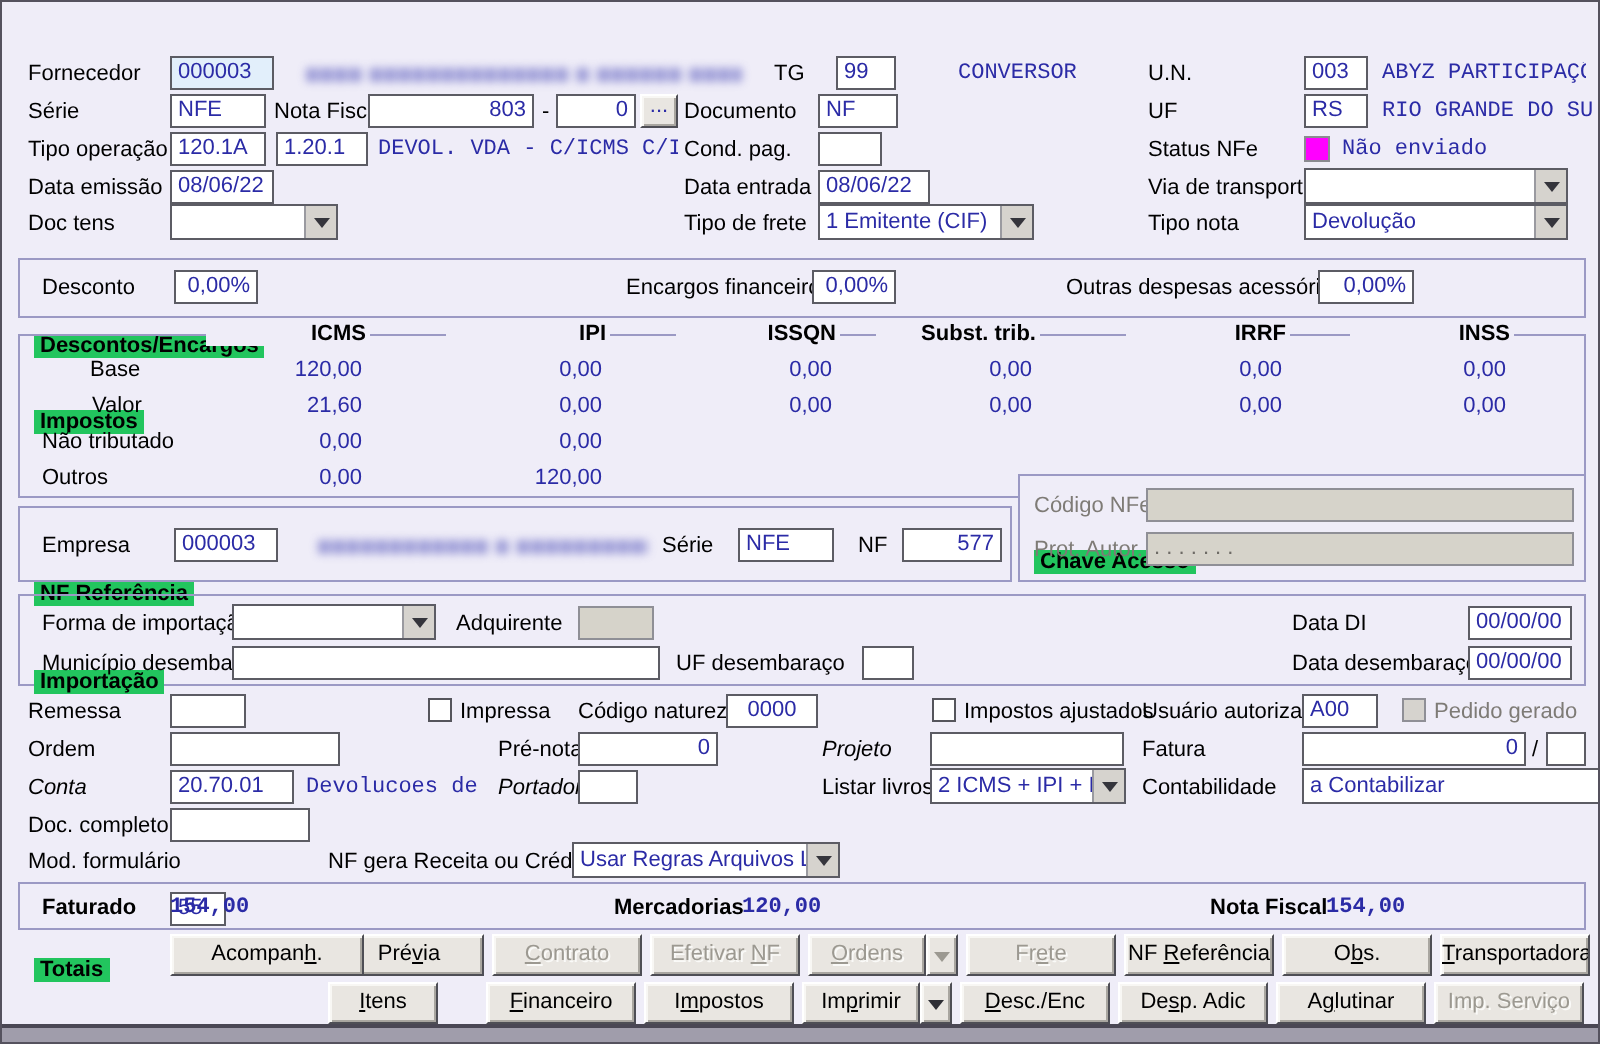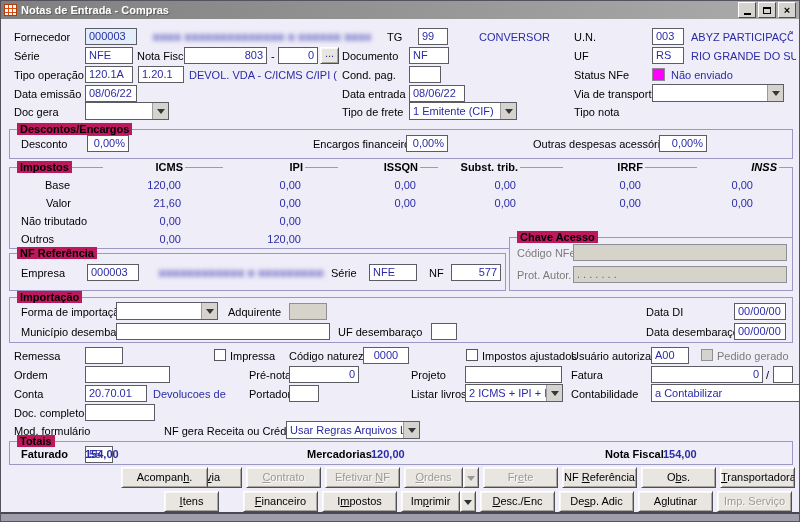--- a/index.html
+++ b/index.html
@@ -15,76 +15,61 @@
     background-image:linear-gradient(90deg,transparent 3px,#E0490F 3px,#E0490F 4px,transparent 4px,transparent 7px,#E0490F 7px,#E0490F 8px,transparent 8px),
                      linear-gradient(transparent 3px,#E0490F 3px,#E0490F 4px,transparent 4px,transparent 7px,#E0490F 7px,#E0490F 8px,transparent 8px);}
   .winbtns{margin-left:auto;display:flex;gap:2px;}
   .wbtn{width:16px;height:14px;background:#D6D3CE;border:1px solid;border-color:#FFF #4E4E4E #4E4E4E #FFF;
         display:flex;align-items:center;justify-content:center;font-size:9px;line-height:1;color:#000;}
   .glyph-min{width:7px;height:2px;background:#000;margin-top:7px;}
   .glyph-max{width:8px;height:7px;border:1px solid #000;border-top-width:2px;box-sizing:border-box;}
   .glyph-close{font-size:11px;font-weight:bold;}
   
   .lbl{position:absolute;color:#000;white-space:nowrap;}
-  .lbl.i{}
+  .lbl.i{font-style:italic;}
   .lbl.b{font-weight:bold;}
   .lbl.dim{color:#7E7B76;}
-  .val{position:absolute;color:#2B2BA6;white-space:nowrap;overflow:hidden;}
+  .val{position:absolute;color:#2B2BA6;white-space:nowrap;overflow:hidden;font-family:Liberation Mono, monospace;}
   .val.b{font-weight:bold;}
   .fld{position:absolute;height:17px;box-sizing:border-box;background:#FFF;border:1px solid #5C5C64;
        color:#2B2BA6;padding:0 3px;line-height:15px;white-space:nowrap;overflow:hidden;}
   .fld.r{text-align:right;}
   .fld.c{text-align:center;}
   .fld.dis{background:#D6D3CA;border-color:#8F8F96;color:#6E6B66;}
   .fld.focus{background:#E2EFFB;}
   .combo{position:absolute;height:18px;box-sizing:border-box;background:#FFF;border:1px solid #5C5C64;
          color:#2B2BA6;line-height:16px;padding:0 18px 0 3px;white-space:nowrap;overflow:hidden;}
   .combo .arrow{position:absolute;right:0;top:0;bottom:0;width:15px;background:#D6D3CE;
                 border-left:1px solid #9A9AA0;display:flex;align-items:flex-start;justify-content:center;}
   .combo .arrow::before{content:"";border:4px solid transparent;border-top:5px solid #35353C;margin-top:6px;}
   .cb{position:absolute;width:12px;height:12px;background:#FFF;border:1px solid #55555C;box-sizing:border-box;}
   .cb.dis{background:#D6D3CE;border-color:#8F8F96;}
   .grp{position:absolute;border:1px solid #9B99C4;box-sizing:border-box;}
   .grp.opaque{background:#EFEDF8;}
-  .grp-title{position:absolute;font-weight:bold;color:#000;background:#be185d;padding:0 3px;white-space:nowrap;}
+  .grp-title{position:absolute;font-weight:bold;color:#000;background:#22c55e;padding:0 3px;white-space:nowrap;margin-top:44px;}
   .imp-h{position:absolute;font-weight:bold;color:#000;background:#EFEDF8;padding:0 2px;text-align:right;white-space:nowrap;}
   .imp-cell{position:absolute;color:#2B2BA6;text-align:right;white-space:nowrap;}
   .redact{position:absolute;color:#8A8AD0;filter:blur(2px);opacity:.8;font-size:8px;letter-spacing:1px;
           overflow:hidden;white-space:nowrap;}
   .btn{position:absolute;height:21px;box-sizing:border-box;background:#E9E6E1;text-align:center;line-height:18px;
        color:#000;border:1px solid;border-color:#FFFFFF #4E4E55 #4E4E55 #FFFFFF;
        box-shadow:inset 1px 1px 0 #F8F7F4,inset -1px -1px 0 #A9A6A0;white-space:nowrap;overflow:hidden;cursor:default;}
   .btn.dis{color:#9C9991;text-shadow:1px 1px 0 #FAFAF8;}
   .btn u{text-decoration:underline;}
   .btn-arrow{display:flex;align-items:center;justify-content:center;}
   .btn-arrow::before{content:"";border:4px solid transparent;border-top:5px solid #2F2F36;margin-top:5px;}
   .btn-arrow.dis::before{border-top-color:#9C9991;}
   .swatch{position:absolute;width:13px;height:13px;border:1px solid #8A8A90;box-sizing:border-box;}
   .bottom-frame{position:absolute;left:0;right:0;bottom:0;height:7px;background:#A09DAB;border-top:2px solid #4A4754;}
 </style>
 </head>
 <body>
 
 <div id="win">
 
-  <div class="titlebar">
-    <div class="appicon"></div>
-    <span class="apptitle">Notas de Entrada - Compras</span>
-    <div class="winbtns">
-      <div class="wbtn">
-          <div class="glyph-min"></div>
-        </div>
-      <div class="wbtn">
-          <div class="glyph-max"></div>
-        </div>
-      <div class="wbtn">
-          <span class="glyph-close">×</span>
-        </div>
-    </div>
-  </div>
 
   <span class="lbl" style="left:13px;top:30px">Fornecedor</span>
   <div class="fld focus" style="left:84px;top:27px;width:52px">000003</div>
   <span class="redact" style="left:152px;top:31px;width:218px">▆▆▆▆ ▆▆▆▆▆▆▆▆▆▆▆▆▆▆ ▆ ▆▆▆▆▆▆ ▆▆▆▆</span>
   <span class="lbl" style="left:386px;top:30px">TG</span>
   <div class="fld" style="left:417px;top:27px;width:30px">99</div>
   <span class="val" style="left:478px;top:30px">CONVERSOR</span>
   <span class="lbl" style="left:573px;top:30px">U.N.</span>
   <div class="fld" style="left:651px;top:27px;width:32px">003</div>
   <span class="val" style="left:690px;top:30px;max-width:102px">ABYZ PARTICIPAÇÕES E</span>
@@ -115,50 +100,54 @@
   <span class="lbl" style="left:13px;top:87px">Data emissão</span>
   <div class="fld" style="left:84px;top:84px;width:52px">08/06/22</div>
   <span class="lbl" style="left:341px;top:87px">Data entrada</span>
   <div class="fld" style="left:408px;top:84px;width:56px">08/06/22</div>
   <span class="lbl" style="left:573px;top:87px">Via de transporte</span>
   <div class="combo" style="left:651px;top:83px;width:132px">
     <span></span>
     <span class="arrow"></span>
   </div>
 
-  <span class="lbl" style="left:13px;top:105px">Doc gera</span>
+  <span class="lbl" style="left:13px;top:105px">Doc tens</span>
   <div class="combo" style="left:84px;top:101px;width:84px">
     <span></span>
     <span class="arrow"></span>
   </div>
   <span class="lbl" style="left:341px;top:105px">Tipo de frete</span>
   <div class="combo" style="left:408px;top:101px;width:108px">
     <span>1 Emitente (CIF)</span>
     <span class="arrow"></span>
   </div>
   <span class="lbl" style="left:573px;top:105px">Tipo nota</span>
+  <div class="combo" style="left:651px;top:101px;width:132px">
+    <span>Devolução</span>
+    <span class="arrow"></span>
+  </div>
 
   <div class="grp" style="left:8px;top:128px;width:784px;height:30px"></div>
   <span class="grp-title" style="left:16px;top:122px">Descontos/Encargos</span>
   <span class="lbl" style="left:20px;top:137px">Desconto</span>
   <div class="fld r" style="left:86px;top:134px;width:42px">0,00%</div>
   <span class="lbl" style="left:312px;top:137px">Encargos financeiros</span>
   <div class="fld r" style="left:405px;top:134px;width:42px">0,00%</div>
   <span class="lbl" style="left:532px;top:137px">Outras despesas acessórias</span>
   <div class="fld r" style="left:658px;top:134px;width:48px">0,00%</div>
 
   <div class="grp" style="left:8px;top:166px;width:784px;height:82px"></div>
   <span class="grp-title" style="left:16px;top:160px">Impostos</span>
   <div id="impostos-table">
       <span class="imp-h" style="left: 102px; top: 160px; width: 78px;">ICMS</span>
       <span class="imp-h" style="left: 222px; top: 160px; width: 78px;">IPI</span>
       <span class="imp-h" style="left: 337px; top: 160px; width: 78px;">ISSQN</span>
       <span class="imp-h" style="left: 437px; top: 160px; width: 78px;">Subst. trib.</span>
       <span class="imp-h" style="left: 562px; top: 160px; width: 78px;">IRRF</span>
-      <span class="imp-h" style="left: 696px; top: 160px; width: 78px; font-style: italic;">INSS</span>
+      <span class="imp-h" style="left: 674px; top: 160px; width: 78px;">INSS</span>
       <span class="lbl" style="left: 20px; top: 178px; padding-left: 24px;">Base</span>
       <span class="imp-cell" style="left: 100px; top: 178px; width: 80px;">120,00</span>
       <span class="imp-cell" style="left: 220px; top: 178px; width: 80px;">0,00</span>
       <span class="imp-cell" style="left: 335px; top: 178px; width: 80px;">0,00</span>
       <span class="imp-cell" style="left: 435px; top: 178px; width: 80px;">0,00</span>
       <span class="imp-cell" style="left: 560px; top: 178px; width: 80px;">0,00</span>
       <span class="imp-cell" style="left: 672px; top: 178px; width: 80px;">0,00</span>
       <span class="lbl" style="left: 20px; top: 196px; margin-left: 25px;">Valor</span>
       <span class="imp-cell" style="left: 100px; top: 196px; width: 80px;">21,60</span>
       <span class="imp-cell" style="left: 220px; top: 196px; width: 80px;">0,00</span>
@@ -272,21 +261,21 @@
   <div id="btnrows">
       <div class="btn" style="left: 166px; top: 466px; width: 75px;">Pré<u>v</u>ia</div>
       <div class="btn dis" style="left: 245px; top: 466px; width: 75px;"><u>C</u>ontrato</div>
       <div class="btn dis" style="left: 324px; top: 466px; width: 75px;">Efetivar <u>N</u>F</div>
       <div class="btn dis" style="left: 403px; top: 466px; width: 59px;"><u>O</u>rdens</div>
       <div class="btn btn-arrow dis" style="left: 462px; top: 466px; width: 16px;"></div>
       <div class="btn dis" style="left: 482px; top: 466px; width: 75px;">Fr<u>e</u>te</div>
       <div class="btn" style="left: 561px; top: 466px; width: 75px;">NF <u>R</u>eferência</div>
       <div class="btn" style="left: 640px; top: 466px; width: 75px;">O<u>b</u>s.</div>
       <div class="btn" style="left: 719px; top: 466px; width: 75px;"><u>T</u>ransportadora</div>
-      <div class="btn" style="left: 84px; top: 466px; width: 87px; margin-left: 36px;">Acompan<u>h</u>.</div>
+      <div class="btn" style="left: 84px; top: 466px; width: 97px;">Acompan<u>h</u>.</div>
       <div class="btn" style="left: 163px; top: 490px; width: 55px;"><u>I</u>tens</div>
       <div class="btn" style="left: 242px; top: 490px; width: 75px;"><u>F</u>inanceiro</div>
       <div class="btn" style="left: 321px; top: 490px; width: 75px;">I<u>m</u>postos</div>
       <div class="btn" style="left: 400px; top: 490px; width: 59px;">Im<u>p</u>rimir</div>
       <div class="btn btn-arrow" style="left: 459px; top: 490px; width: 16px;"></div>
       <div class="btn" style="left: 479px; top: 490px; width: 75px;"><u>D</u>esc./Enc</div>
       <div class="btn" style="left: 558px; top: 490px; width: 75px;">De<u>s</u>p. Adic</div>
       <div class="btn" style="left: 637px; top: 490px; width: 75px;">A<u>g</u>lutinar</div>
       <div class="btn dis" style="left: 716px; top: 490px; width: 75px;">Imp. Serviço</div>
     </div>

